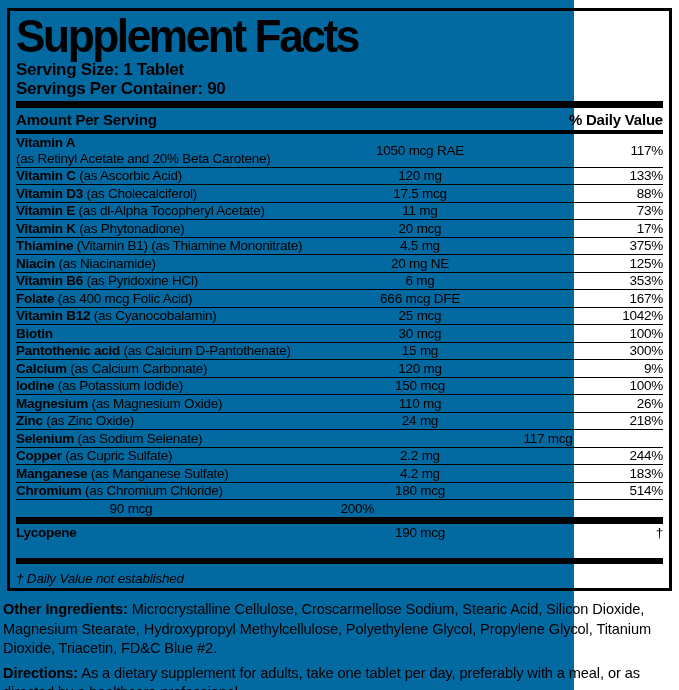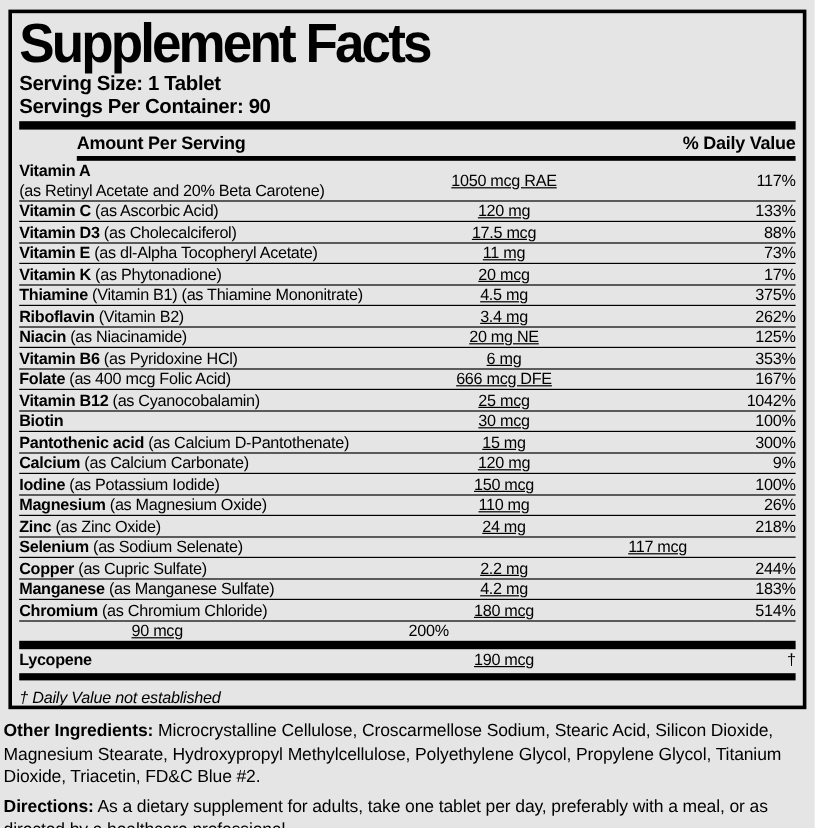--- a/index.html
+++ b/index.html
@@ -5,21 +5,21 @@
   html, body {
     margin: 0;
     padding: 0;
     width: 679px;
     height: 690px;
     background: #ffffff;
     font-family: "Liberation Sans", sans-serif;
     color: #000000;
     overflow: hidden;
   }
-  .canvas { position: relative; width: 679px; height: 690px; background: #e5e5e5; }
+  .canvas { position: relative; width: 574px; height: 690px; background: #0369a1; }
 
   
   .panel {
     position: absolute;
     left: 7px; top: 8px;
     width: 665px; height: 583px;
     border: 3px solid #000;
     box-sizing: border-box;
     padding: 0 6px;
     overflow: hidden;
@@ -47,39 +47,38 @@
   }
   .head-row {
     display: flex;
     justify-content: space-between;
     align-items: center;
     font-weight: bold;
     font-size: 15px;
     letter-spacing: -0.2px;
     padding: 3px 0 2px 0;
     border-bottom: 4px solid #000;
-    margin-left: 48px;
   }
   .rows {}
   .row {
     display: flex;
     align-items: center;
     border-bottom: 1.5px solid #000;
     font-size: 13.5px;
     line-height: 16px;
     letter-spacing: -0.25px;
     padding-top: 0.5px;
   }
   .row .left { flex: 1 1 auto; min-width: 0; }
-  .row .amt  { flex: 0 0 230px; text-align: center; text-decoration: underline; }
+  .row .amt  { flex: 0 0 230px; text-align: center; }
   .row .pct  { flex: 0 0 128px; text-align: right; }
   .row .n { font-weight: bold; }
   .row .d { font-weight: normal; }
   .row .sub { font-weight: normal; line-height: 15px; padding-bottom: 1px; }
-  .lyco-row { border-bottom: none; padding-top: 1px; padding-bottom: 3px; }
+  .lyco-row { border-bottom: none; padding-top: 1px; padding-bottom: 17px; }
   .bar-mid { height: 6px; background: #000; }
   .footnote {
     font-size: 13.5px;
     line-height: 17px;
     letter-spacing: -0.2px;
     padding: 6px 0 4px 0;
     font-style: italic;
   }
 
   
@@ -160,28 +159,20 @@
 
   <div class="row">
     <div class="left">
       <div><span class="n">Thiamine</span><span class="d"> (Vitamin B1) (as Thiamine Mononitrate)</span></div>
 
     </div>
     <div class="amt">4.5 mg</div>
     <div class="pct">375%</div>
   </div>
 
-  <div class="row">
-    <div class="left">
-      <div><span class="n">Riboflavin</span><span class="d"> (Vitamin B2)</span></div>
-
-    </div>
-    <div class="amt">3.4 mg</div>
-    <div class="pct">262%</div>
-  </div>
 
   <div class="row">
     <div class="left">
       <div><span class="n">Niacin</span><span class="d"> (as Niacinamide)</span></div>
 
     </div>
     <div class="amt">20 mg NE</div>
     <div class="pct">125%</div>
   </div>
 

